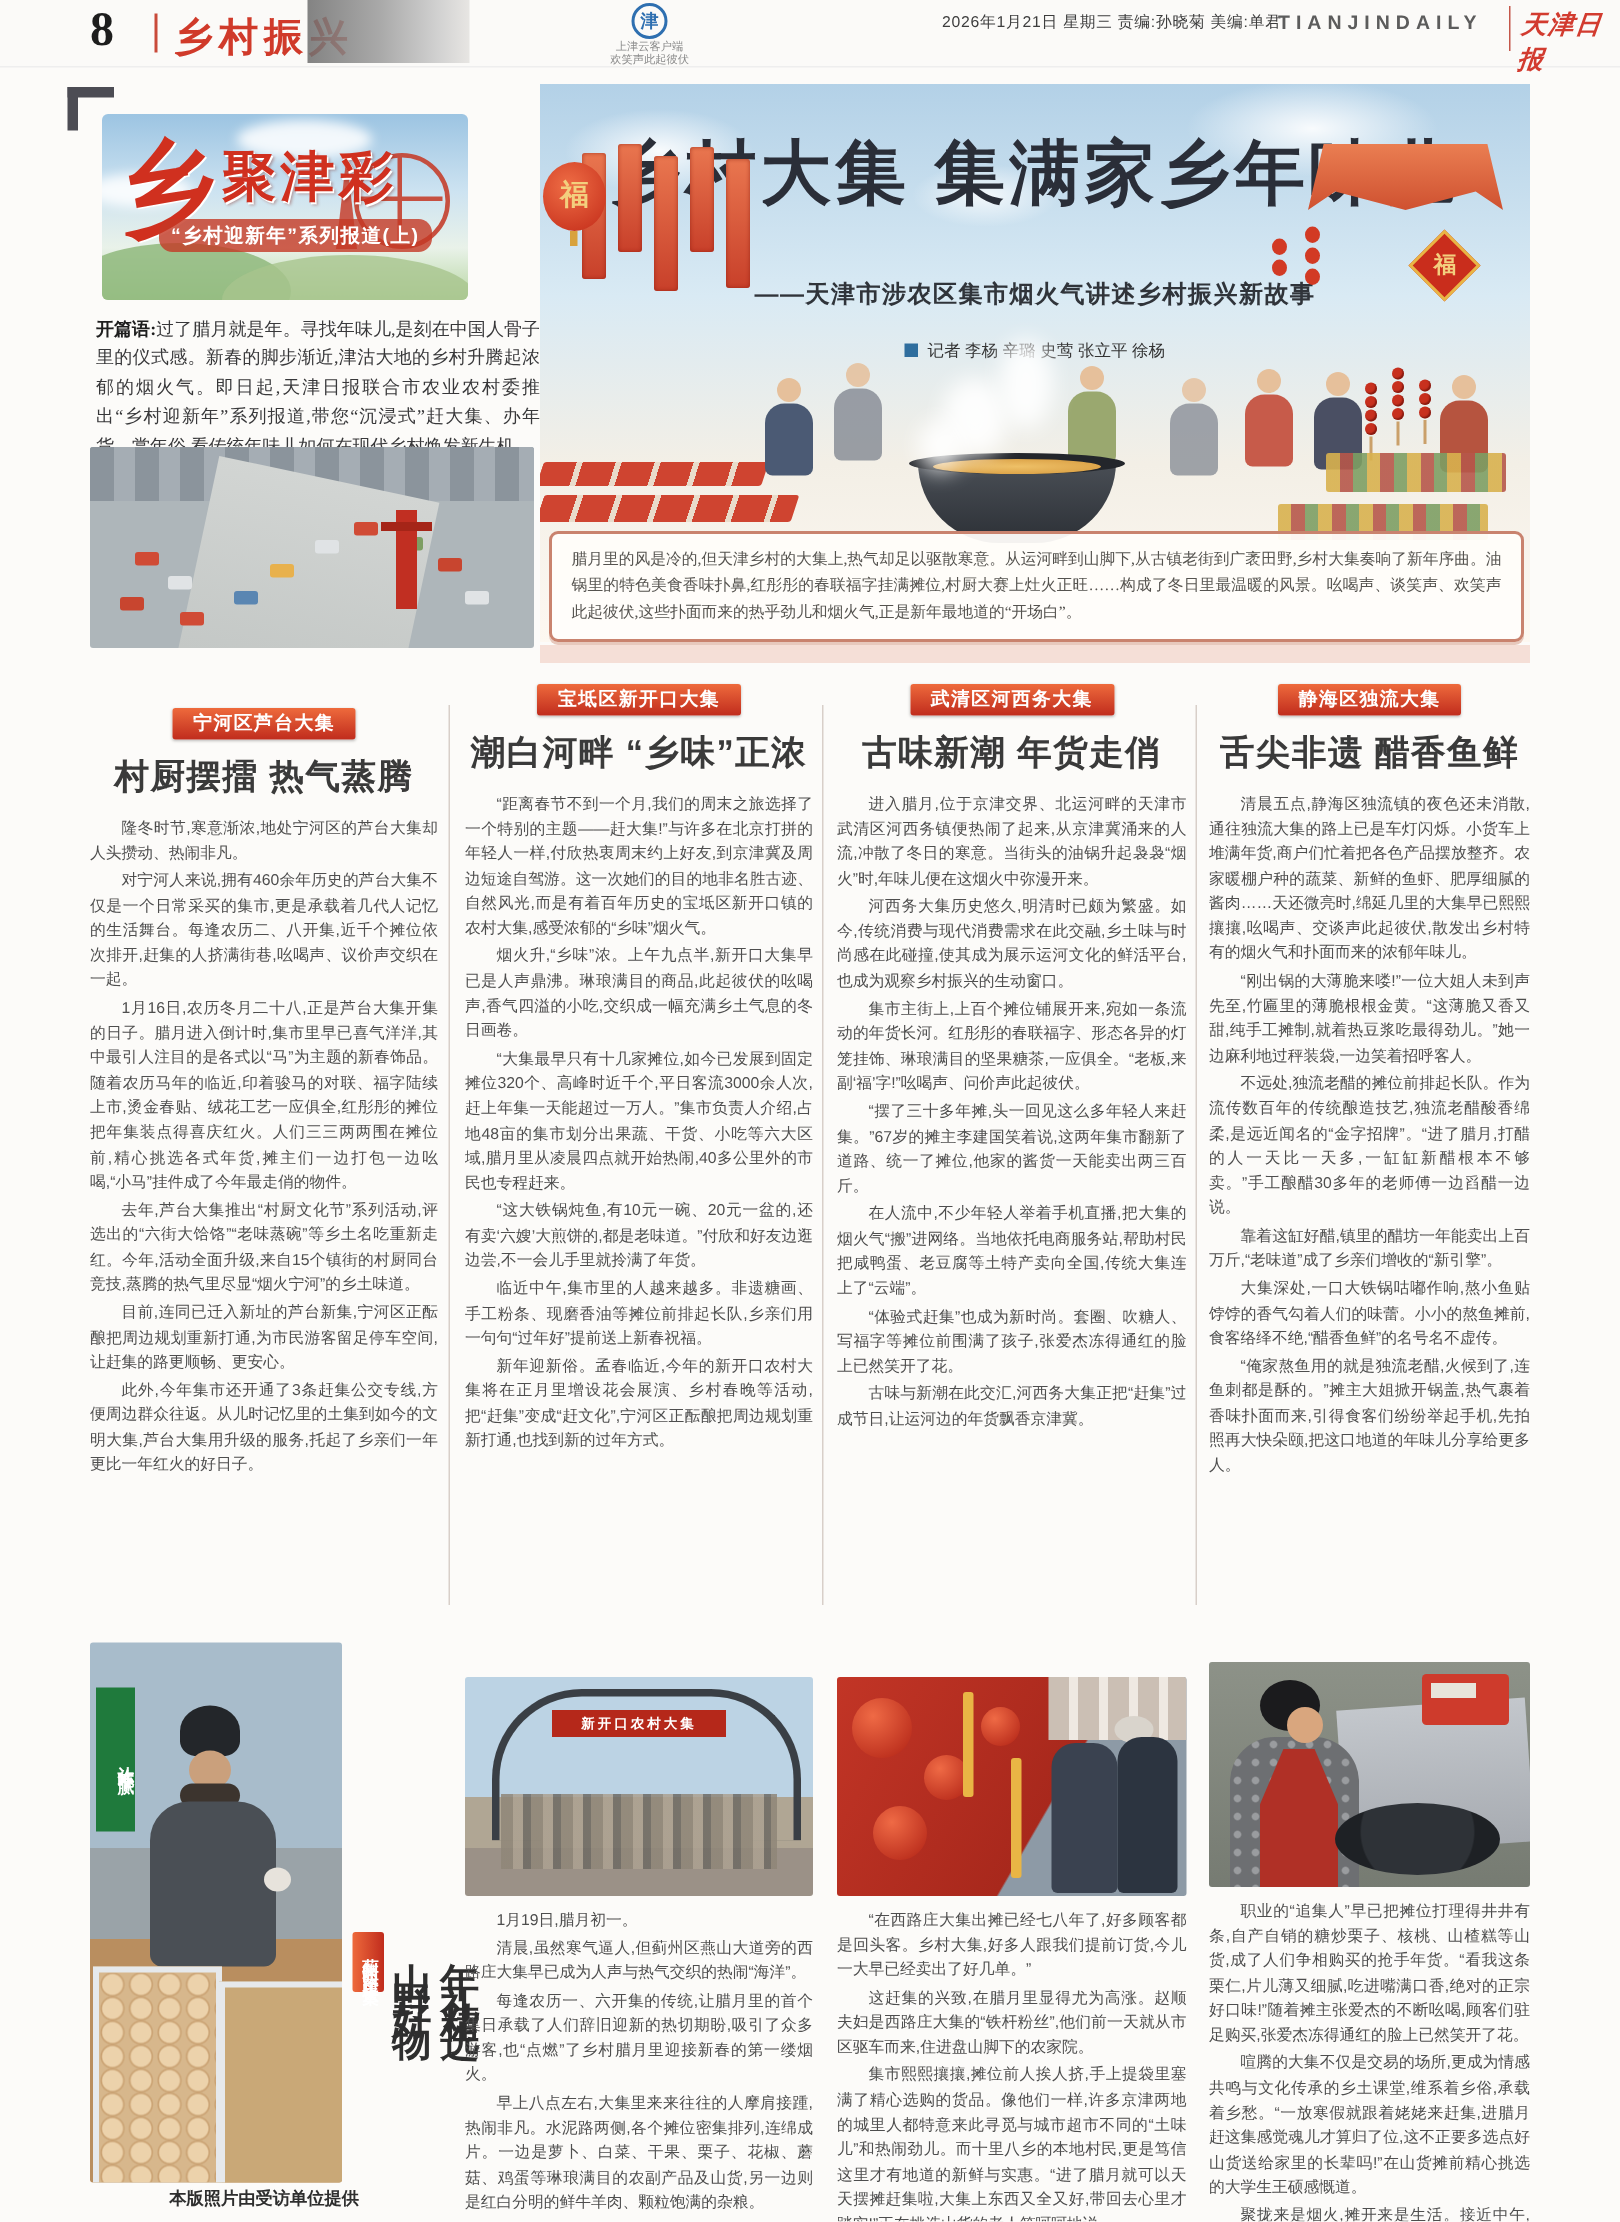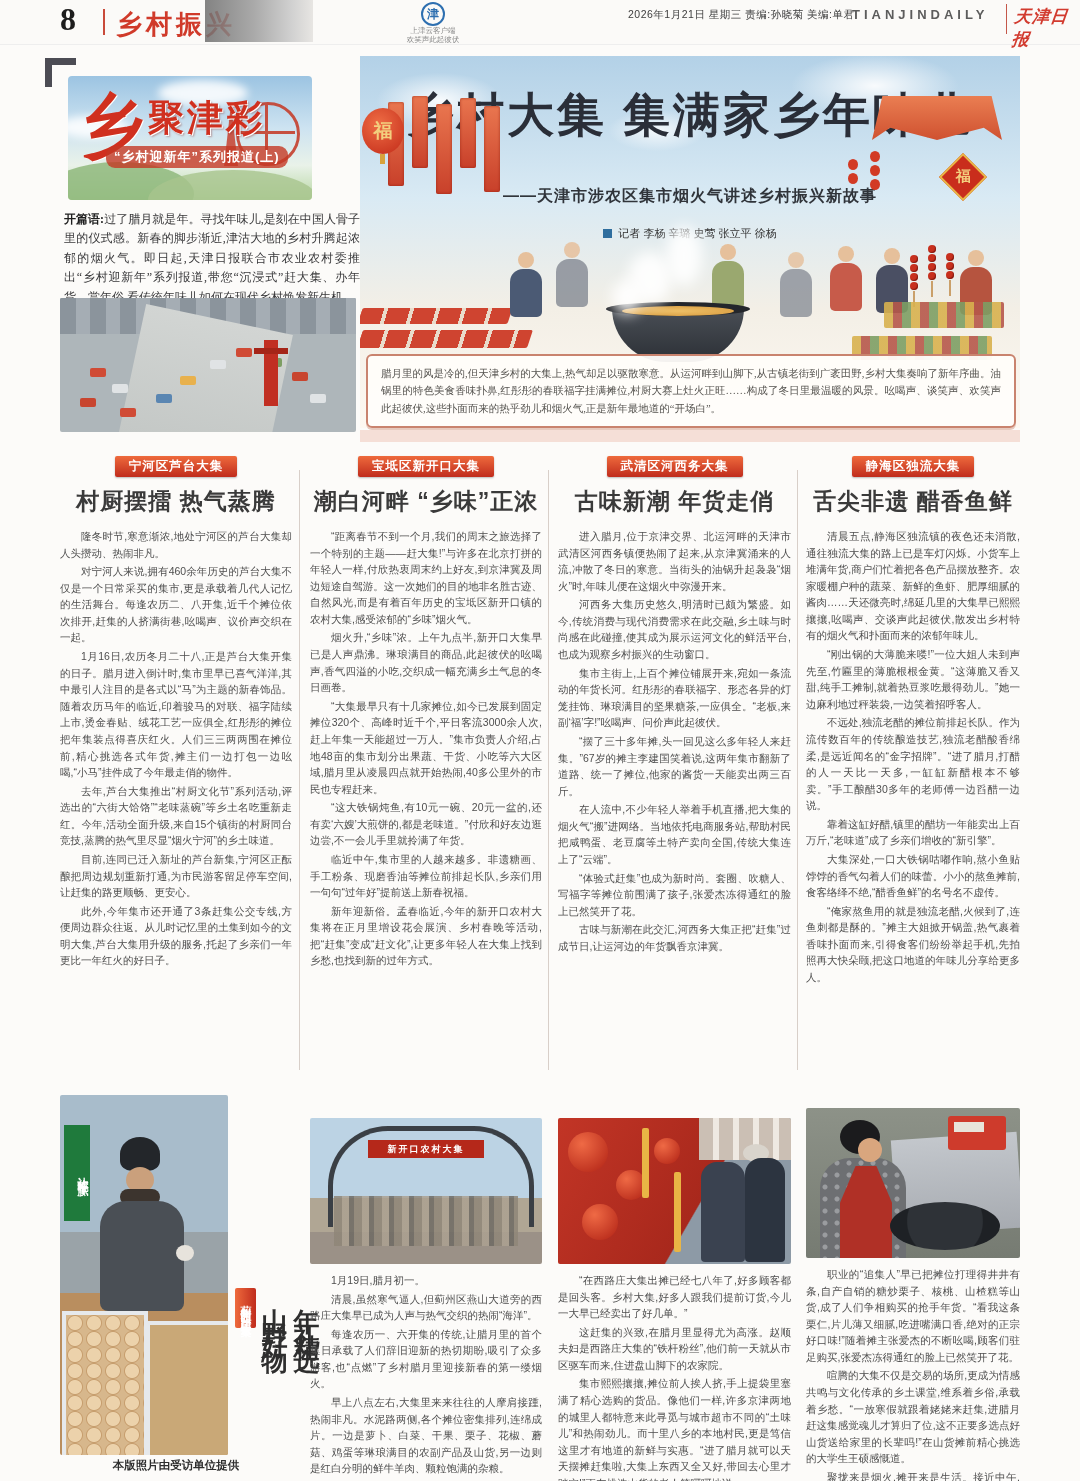--- a/index.html
+++ b/index.html
@@ -84,21 +84,21 @@
 
   .intro-frame{left:366px;top:354px;width:620px;height:52px;background:rgba(255,253,250,.95);
                border:2px solid #c9836e;border-radius:6px;padding:9px 13px;
                font:10.5px/1.65 "Liberation Serif",serif;color:#55534f;text-align:justify;overflow:hidden;
                box-shadow:0 2px 0 #e7c9bd;}
   .pink-strip{left:360px;top:430px;width:660px;height:12px;background:#f5dfd7;}
 
   
   .vline{width:1px;background:#d8cfc9;top:470px;height:600px;}
   .col{top:456px;}
-  .c1{left:60px;width:232px;} .c2{left:310px;width:232px;} .c3{left:558px;width:233px;} .c4{left:806px;width:214px;}
+  .c1{left:60px;width:232px;margin-top:16px;} .c2{left:310px;width:232px;} .c3{left:558px;width:233px;} .c4{left:806px;width:214px;}
   .tag{display:block;margin:0 auto;width:fit-content;padding:2px 14px;font-size:12.5px;font-weight:700;color:#fff;
        background:linear-gradient(180deg,#ee6a3c,#c02c1d);border-radius:2px;letter-spacing:1px;box-shadow:0 1px 2px rgba(0,0,0,.25);}
   .col-head{margin-top:9px;text-align:center;font-size:23px;font-weight:900;color:#3a3a3a;letter-spacing:1px;}
   .col-body{margin-top:11px;overflow:hidden;font-size:10.5px;line-height:1.58;color:#4e4e4e;text-align:justify;}
   .col-body .para{text-indent:2em;margin:0 0 2px 0;}
   .h566{height:566px;} .h586{height:586px;}
 
   
   .photo-eggs{left:60px;top:1095px;width:168px;height:360px;background:linear-gradient(#a8bccb 0 38%,#9aa3a8 38% 55%,#b98e5f 55%);}
   .egg-sign{left:4px;top:30px;width:26px;height:96px;background:#1f7a3c;color:#fff;font-size:11px;font-weight:700;writing-mode:vertical-rl;text-align:center;letter-spacing:2px;}
@@ -297,21 +297,21 @@
 </div>
 <div class="abs col c2">
   <span class="tag">宝坻区新开口大集</span>
   <div class="col-head">潮白河畔 “乡味”正浓</div>
   <div class="col-body h586">
       <p class="para">“距离春节不到一个月,我们的周末之旅选择了一个特别的主题——赶大集!”与许多在北京打拼的年轻人一样,付欣热衷周末约上好友,到京津冀及周边短途自驾游。这一次她们的目的地非名胜古迹、自然风光,而是有着百年历史的宝坻区新开口镇的农村大集,感受浓郁的“乡味”烟火气。</p>
       <p class="para">烟火升,“乡味”浓。上午九点半,新开口大集早已是人声鼎沸。琳琅满目的商品,此起彼伏的吆喝声,香气四溢的小吃,交织成一幅充满乡土气息的冬日画卷。</p>
       <p class="para">“大集最早只有十几家摊位,如今已发展到固定摊位320个、高峰时近千个,平日客流3000余人次,赶上年集一天能超过一万人。”集市负责人介绍,占地48亩的集市划分出果蔬、干货、小吃等六大区域,腊月里从凌晨四点就开始热闹,40多公里外的市民也专程赶来。</p>
       <p class="para">“这大铁锅炖鱼,有10元一碗、20元一盆的,还有卖‘六嫂’大煎饼的,都是老味道。”付欣和好友边逛边尝,不一会儿手里就拎满了年货。</p>
       <p class="para">临近中午,集市里的人越来越多。非遗糖画、手工粉条、现磨香油等摊位前排起长队,乡亲们用一句句“过年好”提前送上新春祝福。</p>
-      <p class="para">新年迎新俗。孟春临近,今年的新开口农村大集将在正月里增设花会展演、乡村春晚等活动,把“赶集”变成“赶文化”,让更多年轻人在大集上找到乡愁,也找到新的过年方式。</p>
+      <p class="para">新年迎新俗。孟春临近,今年的新开口农村大集将在正月里增设花会展演、乡村春晚等活动,把“赶集”变成“赶文化”,宁河区正酝酿把周边规划重新打通,也找到新的过年方式。</p>
     </div>
 </div>
 <div class="abs col c3">
   <span class="tag">武清区河西务大集</span>
   <div class="col-head">古味新潮 年货走俏</div>
   <div class="col-body h586">
       <p class="para">进入腊月,位于京津交界、北运河畔的天津市武清区河西务镇便热闹了起来,从京津冀涌来的人流,冲散了冬日的寒意。当街头的油锅升起袅袅“烟火”时,年味儿便在这烟火中弥漫开来。</p>
       <p class="para">河西务大集历史悠久,明清时已颇为繁盛。如今,传统消费与现代消费需求在此交融,乡土味与时尚感在此碰撞,使其成为展示运河文化的鲜活平台,也成为观察乡村振兴的生动窗口。</p>
       <p class="para">集市主街上,上百个摊位铺展开来,宛如一条流动的年货长河。红彤彤的春联福字、形态各异的灯笼挂饰、琳琅满目的坚果糖茶,一应俱全。“老板,来副‘福’字!”吆喝声、问价声此起彼伏。</p>
       <p class="para">“摆了三十多年摊,头一回见这么多年轻人来赶集。”67岁的摊主李建国笑着说,这两年集市翻新了道路、统一了摊位,他家的酱货一天能卖出两三百斤。</p>

